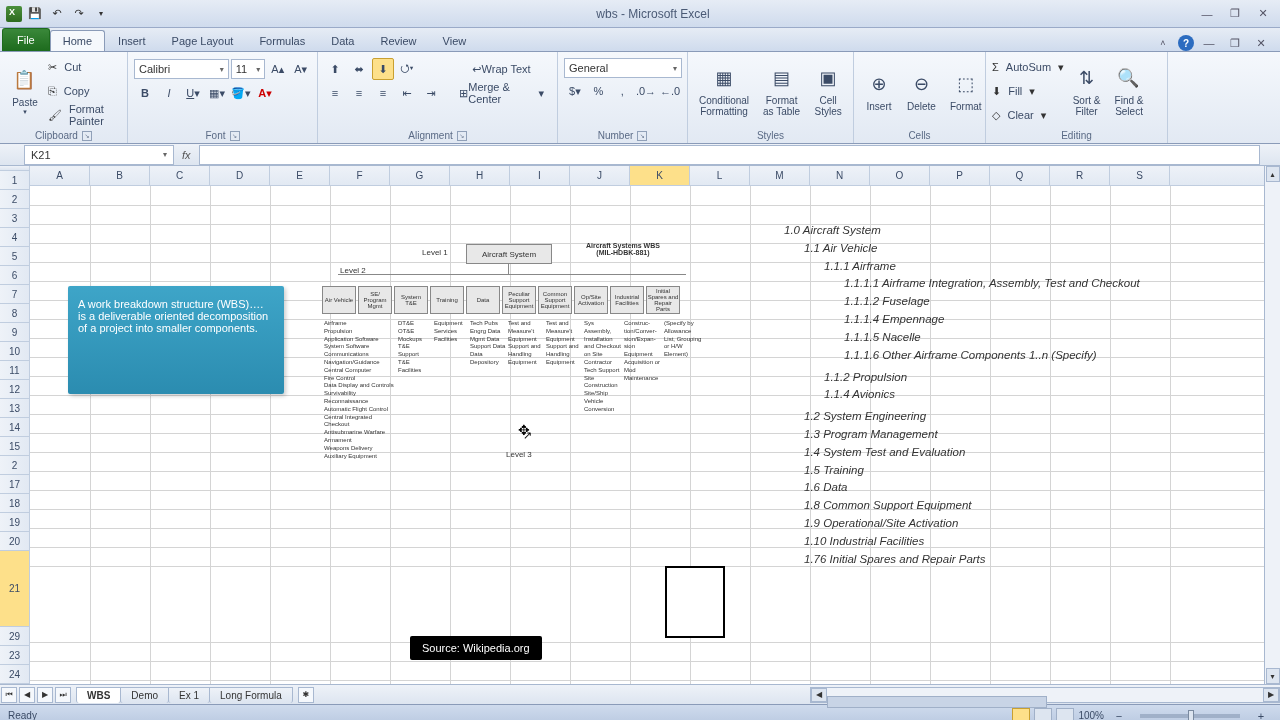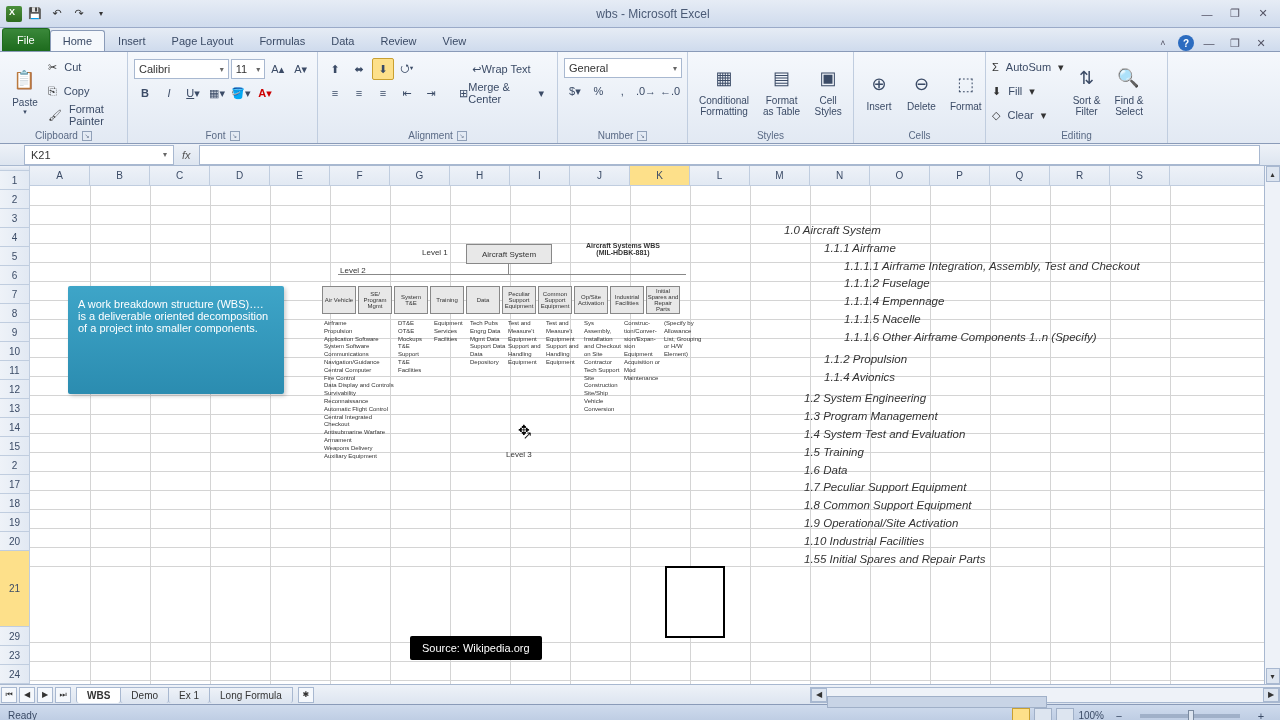--- a/index.html
+++ b/index.html
@@ -490,38 +490,38 @@
           <div>(Specify by Allowance List, Grouping or H/W Element)</div>
         </div>
     </div>
 
     <div class="sel" style="left:635px;top:400px;width:60px;height:72px"></div>
 
     <div class="sourcebox">Source: Wikipedia.org</div>
 
     <div class="hier" id="hier">
         <div style="padding-left: 0px;">1.0 Aircraft System</div>
+        <div style="padding-left: 20px;">1.1 Air Vehicle</div>
         <div style="padding-left: 40px;">1.1.1 Airframe</div>
         <div style="padding-left: 60px;">1.1.1.1 Airframe Integration, Assembly, Test and Checkout</div>
         <div style="padding-left: 60px;">1.1.1.2 Fuselage</div>
         <div style="padding-left: 60px;">1.1.1.4 Empennage</div>
         <div style="padding-left: 60px;">1.1.1.5 Nacelle</div>
         <div style="padding-left: 60px;">1.1.1.6 Other Airframe Components 1..n (Specify)</div>
         <div style="padding-left: 40px; margin-top: 4px;">1.1.2 Propulsion</div>
         <div style="padding-left: 40px; margin-top: 0px;">1.1.4 Avionics</div>
         <div style="padding-left: 20px; margin-top: 4px;">1.2 System Engineering</div>
         <div style="padding-left: 20px;">1.3 Program Management</div>
         <div style="padding-left: 20px;">1.4 System Test and Evaluation</div>
         <div style="padding-left: 20px;">1.5 Training</div>
         <div style="padding-left: 20px;">1.6 Data</div>
-        <div style="padding-left: 20px;">1.7 Peculiar Support Equipment</div>
         <div style="padding-left: 20px;">1.8 Common Support Equipment</div>
         <div style="padding-left: 20px;">1.9 Operational/Site Activation</div>
         <div style="padding-left: 20px;">1.10 Industrial Facilities</div>
-        <div style="padding-left: 20px;">1.55 Initial Spares and Repair Parts</div>
+        <div style="padding-left: 20px;">1.76 Initial Spares and Repair Parts</div>
       </div>
 
     <div class="cursor"></div>
   </div>
 </div>
 
 <div class="vsc">
   <div class="sbtn">▴</div>
   <div style="position:absolute;bottom:0;width:100%">
       <div class="sbtn">▾</div>

